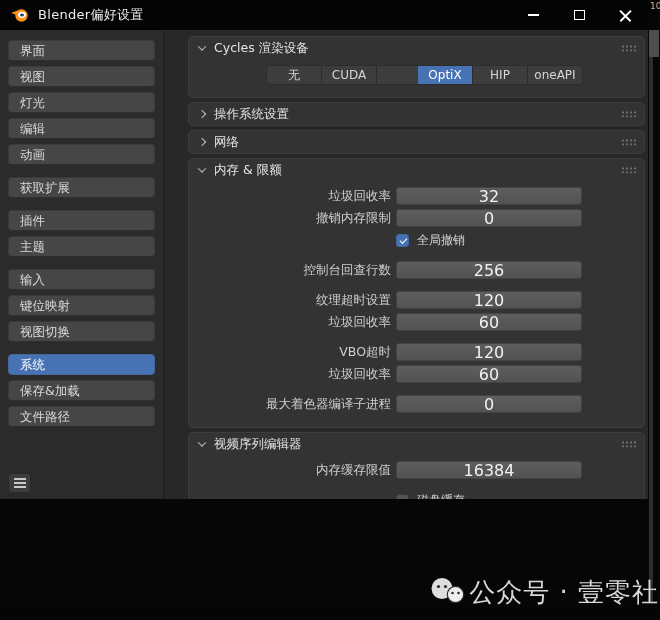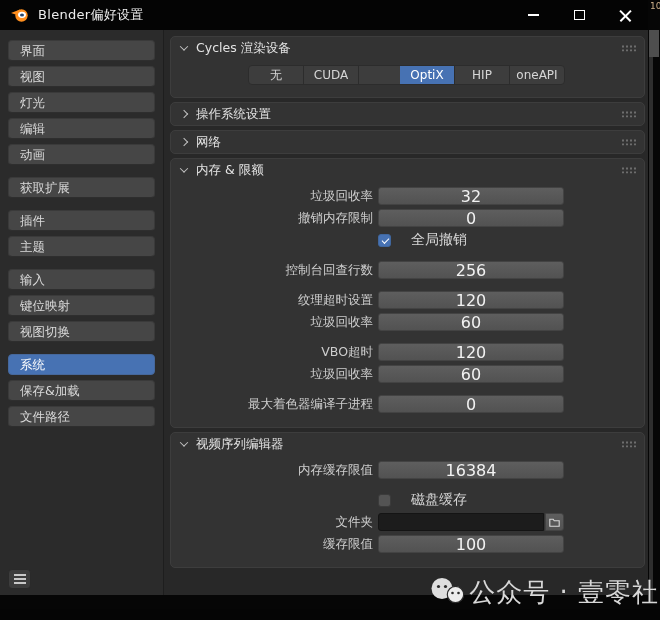--- a/index.html
+++ b/index.html
@@ -3,37 +3,37 @@
 <meta charset="utf-8">
 <style>
   * { margin:0; padding:0; box-sizing:border-box; }
   html,body { width:660px; height:620px; }
   body {
     position:relative; overflow:hidden;
     background:#060606;
     font-family:"DejaVu Sans","Liberation Sans",sans-serif;
     -webkit-font-smoothing:antialiased;
   }
-  .window { position:absolute; left:0; top:0; width:648px; height:595px; background:#282828; overflow:hidden; }
+  .window { position:absolute; left:0; top:0; width:648px; height:499px; background:#282828; overflow:hidden; }
 
   
   .titlebar { position:absolute; left:0; top:0; width:100%; height:30px; background:#040404; display:flex; align-items:center; }
   .logo { margin-left:11px; flex:none; display:flex; }
   .title { margin-left:9px; font-size:13px; color:#ececec; letter-spacing:.3px; }
   .win-controls { margin-left:auto; display:flex; height:100%; }
   .win-btn { width:46px; height:100%; display:flex; align-items:center; justify-content:center; }
   .min-glyph { width:11px; height:1.5px; background:#fff; }
   .max-glyph { width:11px; height:10px; border:1.5px solid #fff; }
   .close-glyph { position:relative; width:13px; height:13px; }
   .close-glyph::before,.close-glyph::after { content:""; position:absolute; left:-1px; top:6px; width:15px; height:1.5px; background:#fff; }
   .close-glyph::before { transform:rotate(45deg); }
   .close-glyph::after  { transform:rotate(-45deg); }
 
   
-  .body { position:absolute; left:0; top:30px; right:0; bottom:0; display:flex; }
+  .body { position:absolute; left:0; top:30px; right:0; bottom:0; display:flex;gap:18px; }
   .sidebar { width:164px; flex:none; background:#2b2b2b; border-right:1px solid #1e1e1e; padding:10px 8px 0 8px; position:relative; }
   .sb-group { margin-bottom:12px; }
   .sb-item { height:21px; line-height:19px; background:#464646; border:1px solid #3a3a3a; border-bottom-color:#2e2e2e;
              border-radius:4px; color:#dadada; font-size:12.5px; padding-left:11px; margin-bottom:5px; }
   .sb-item:last-child { margin-bottom:0; }
   .sb-item.active { background:#4772b3; border-color:#46689c; color:#ffffff; }
   .hamburger { position:absolute; left:8px; bottom:6px; width:23px; height:20px; background:#3d3d3d; border:1px solid #2a2a2a;
                border-radius:4px; display:flex; flex-direction:column; align-items:center; justify-content:center; gap:2.5px; }
   .hamburger i { display:block; width:12px; height:1.5px; background:#c9c9c9; }
 
@@ -63,21 +63,21 @@
   .cb { width:13px; height:13px; border-radius:3px; background:#545454; border:1px solid #3b3b3b; position:relative; flex:none; }
   .cb.checked { background:#4772b3; border-color:#40679e; }
   .cb.checked::after { content:""; position:absolute; left:2.5px; top:3px; width:6px; height:3px;
                        border-left:1.7px solid #fff; border-bottom:1.7px solid #fff; transform:rotate(-45deg); }
 
   
   .form-content { padding:6px 0 10px 0; }
   .frow { display:flex; align-items:center; height:18px; margin-bottom:4px; }
   .flabel { width:202px; flex:none; text-align:right; font-size:12.5px; color:#cecece; margin-right:5px; white-space:nowrap; }
   .fspacer { width:207px; flex:none; }
-  .cb-label { font-size:14px; color:#d6d6d6; margin-left:20px; }
+  .cb-label { font-size:12px; color:#d6d6d6; margin-left:8px; }
   .gap-row { height:8px; }
   .nfield { width:186px; height:18px; background:linear-gradient(#5e5e5e,#525252); border:1px solid #434343;
             border-radius:3px; color:#f2f2f2; font-size:16px; display:flex; align-items:center; justify-content:center; }
   .path-input { width:166px; height:18px; background:#1c1c1c; border:1px solid #141414; border-radius:3px 0 0 3px; }
   .folder-btn { width:19px; height:18px; margin-left:1px; background:linear-gradient(#5e5e5e,#525252); border:1px solid #434343;
                 border-radius:0 3px 3px 0; display:flex; align-items:center; justify-content:center; }
 
   
   .edge-strip { position:absolute; left:648px; top:0; width:12px; height:620px; background:#060606; }
   .edge-frag-text { position:absolute; left:650px; top:1px; font-size:9px; color:#cdb08b; }

